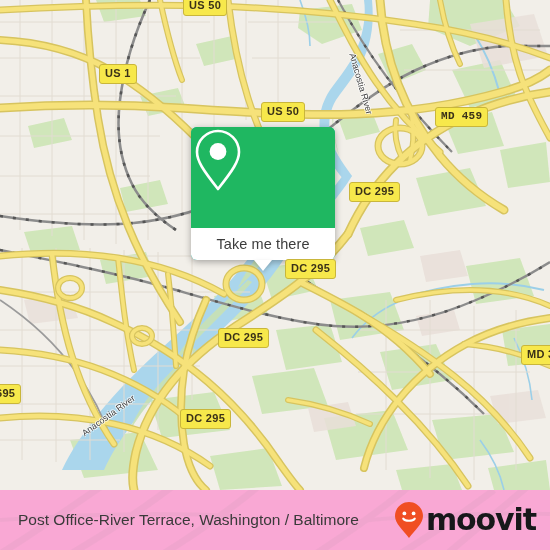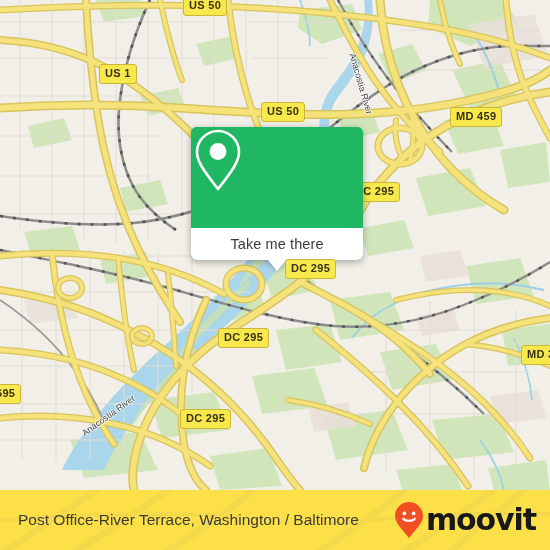--- a/index.html
+++ b/index.html
@@ -47,21 +47,21 @@
     font-family:"Liberation Sans","DejaVu Sans",sans-serif;
     text-shadow:
       1px 0 0 rgba(255,255,255,.9),-1px 0 0 rgba(255,255,255,.9),
       0 1px 0 rgba(255,255,255,.9),0 -1px 0 rgba(255,255,255,.9);
   }
 
   
   #popup{
     position:absolute;
     left:191px;top:127px;
-    width:172px;
+    width:144px;
     border-radius:6px;
     background:#14b8a6;
     box-shadow:0 2px 7px rgba(0,0,0,.32);
     overflow:visible;
     z-index:40;
   }
   #popup-top{
     background:#1FB761;
     height:101px;
     border-radius:6px 6px 0 0;
@@ -98,21 +98,21 @@
     font-size:11.5px;
     color:#333;
     z-index:30;
     font-family:"Liberation Sans","DejaVu Sans",sans-serif;
   }
 
   
   #footer{
     position:absolute;left:0;top:490px;
     width:550px;height:60px;
-    background:#fde047;
+    background:#f9a8d4;
     overflow:hidden;
   }
   #footer-watermark{
     position:absolute;left:0;top:0;width:550px;height:60px;
     opacity:.07;
   }
   #footer-inner{
     position:relative;
     width:100%;height:100%;
     display:flex;align-items:center;
@@ -373,21 +373,21 @@
         <path d="M132,336 a10,8 0 1,0 20,0 a10,8 0 1,0 -20,0"></path>
       </g>
     </svg>
 
     <div class="river-label" style="left:357px;top:52px;transform:rotate(74deg);transform-origin:0 0;">Anacostia River</div>
     <div class="river-label" style="left:80px;top:430px;transform:rotate(-36deg);transform-origin:0 0;">Anacostia River</div>
 
     <div class="shield" style="left:183px;top:-4px;">US 50</div>
     <div class="shield" style="left:63px;top:64px;margin-left:36px;">US 1</div>
     <div class="shield" style="left:261px;top:102px;">US 50</div>
-    <div class="shield" style="left:450px;top:107px;">MD 459</div>
+    <div class="shield" style="left:435px;top:107px;font-family:Liberation Mono, monospace;">MD 459</div>
     <div class="shield" style="left:349px;top:182px;">DC 295</div>
     <div class="shield" style="left:285px;top:259px;z-index:45;">DC 295</div>
     <div class="shield" style="left:218px;top:328px;">DC 295</div>
     <div class="shield" style="left:-10px;top:384px;">695</div>
     <div class="shield" style="left:521px;top:345px;">MD 3</div>
     <div class="shield" style="left:180px;top:409px;">DC 295</div>
 
     <div id="popup">
       <div id="popup-top">
         <svg width="54" height="66" viewBox="0 0 54 66">

